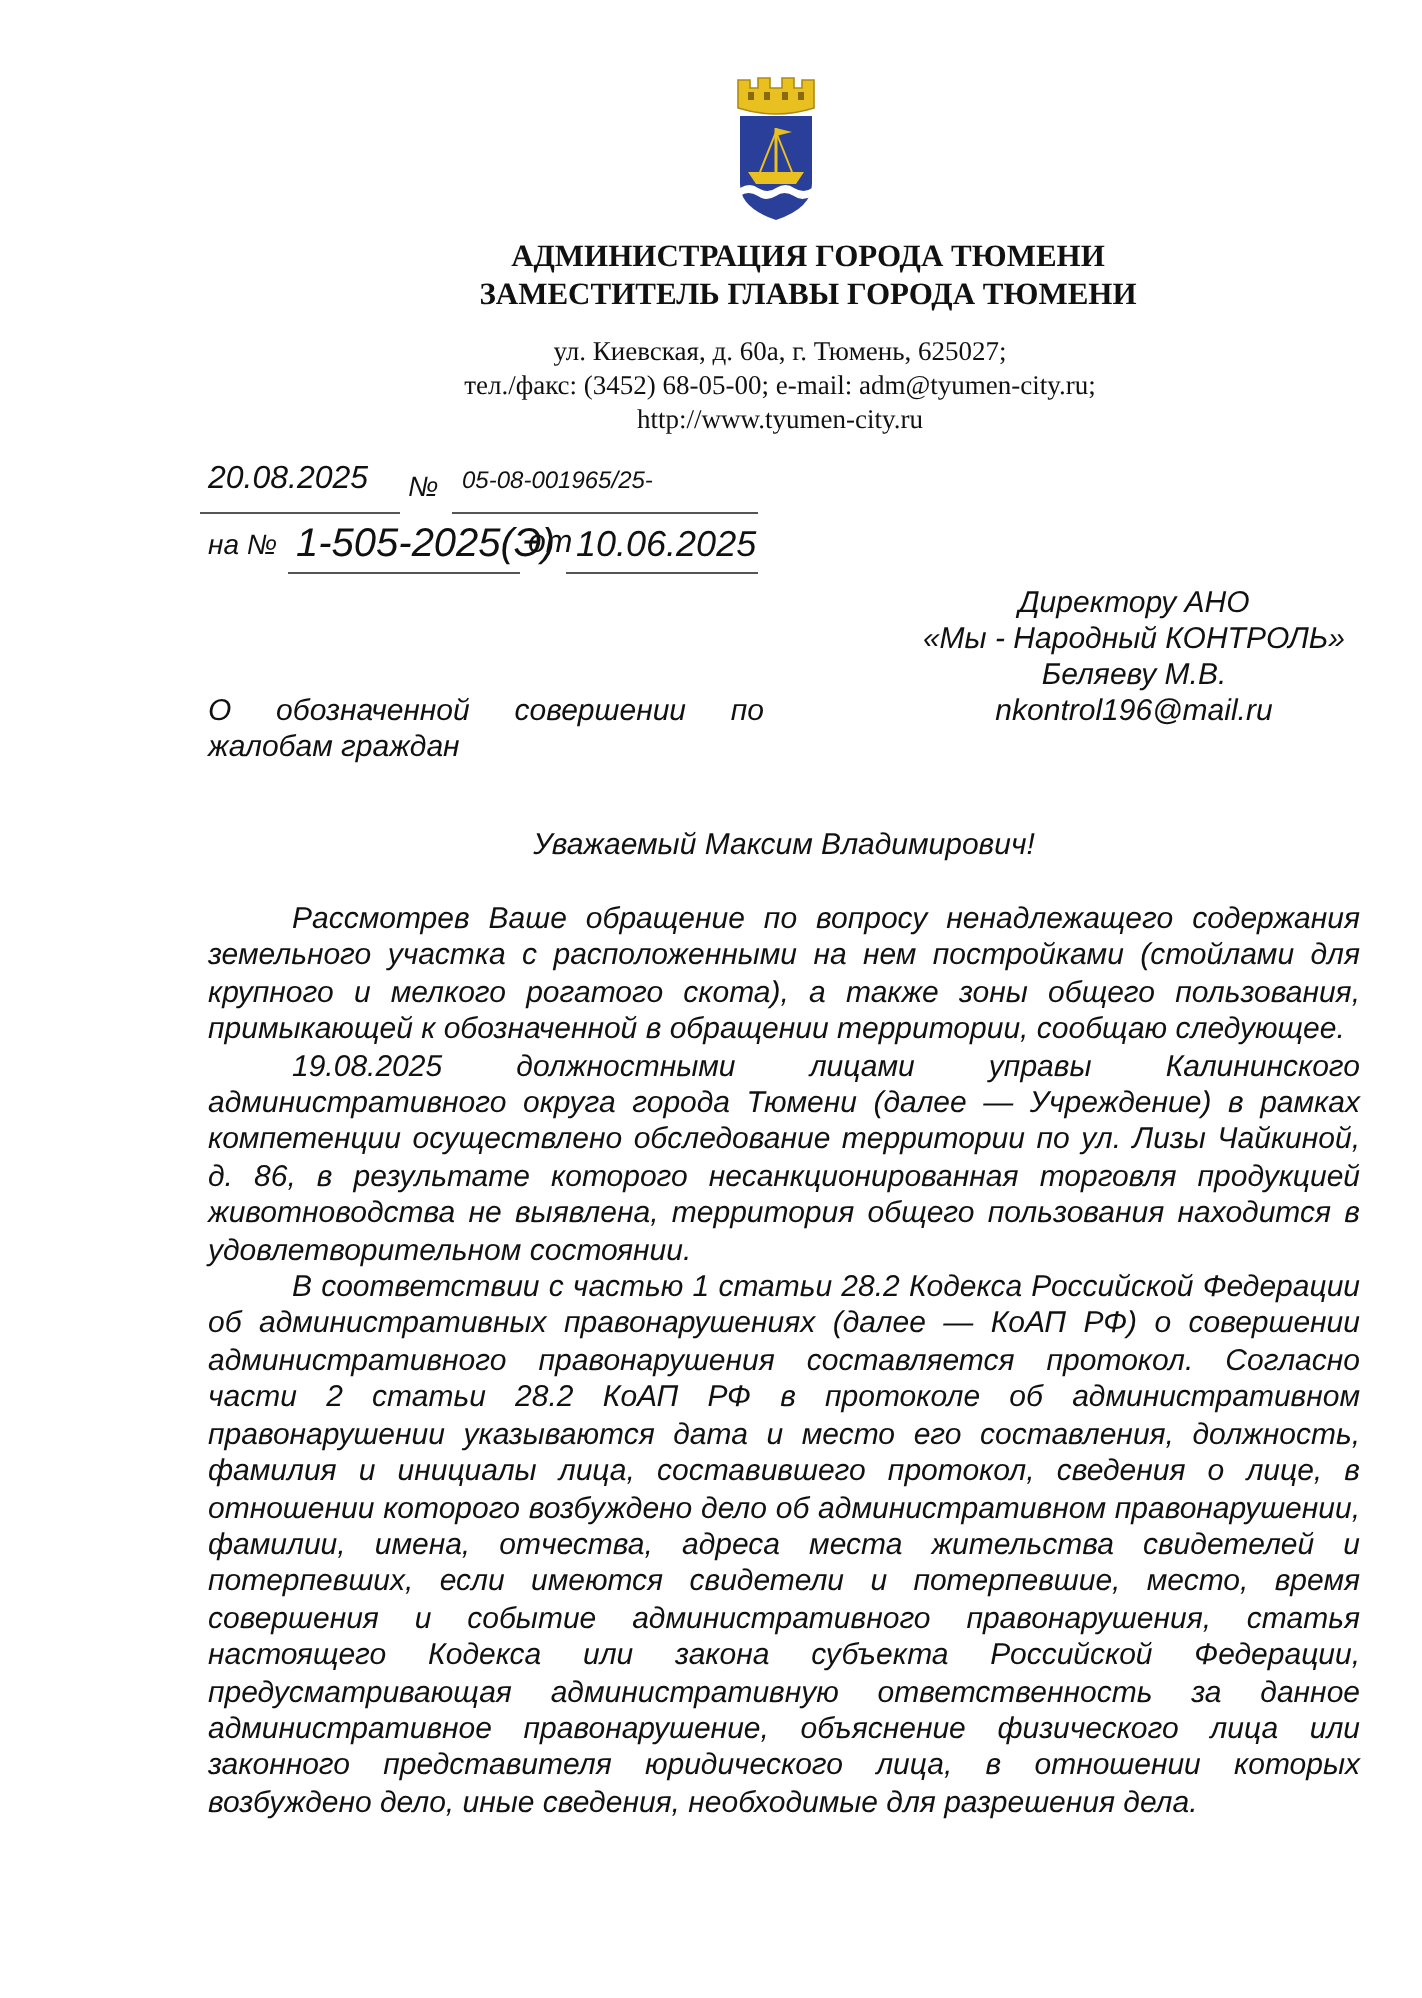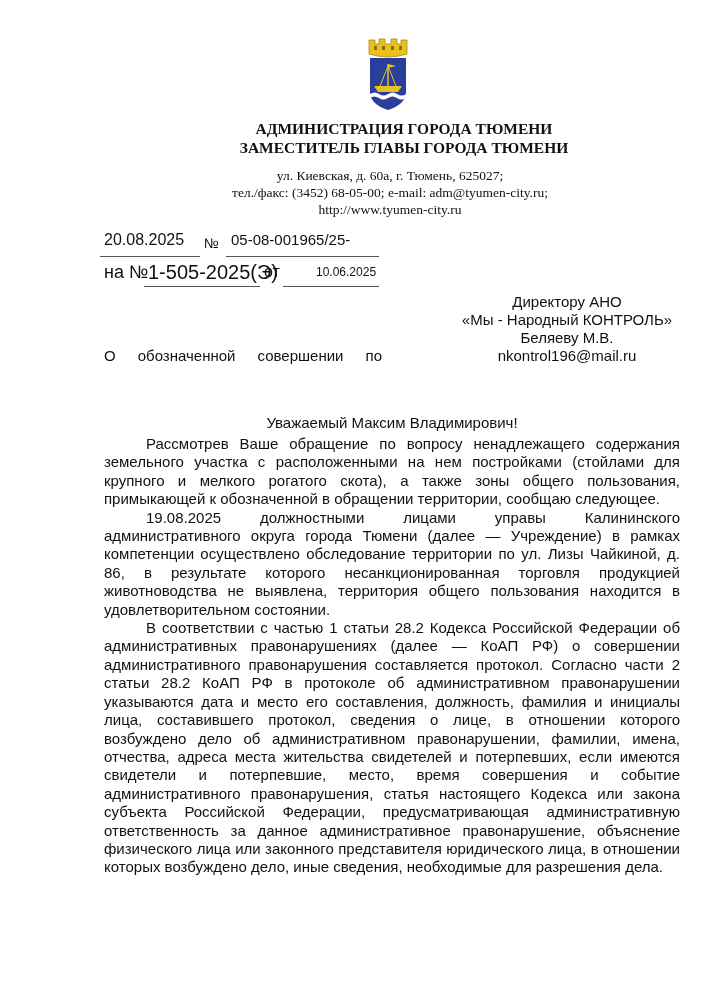--- a/index.html
+++ b/index.html
@@ -1,40 +1,40 @@
 <!DOCTYPE html>
 <html><head>
   <meta charset="utf-8">
   <style>
     html, body { margin: 0; padding: 0; background: #ffffff; }
     body { width: 711px; height: 999px; position: relative; overflow: hidden; color: #111; }
     .abs { position: absolute; }
     .serif { font-family: "Liberation Serif", serif; }
-    .sans { font-family: "Liberation Sans", sans-serif; }
+    .sans { font-family: "Liberation Sans", sans-serif; font-style: italic; }
 
     #crest { left: 366px; top: 36px; width: 44px; height: 76px; }
 
     .head-title { left: 0; width: 808px; text-align: center; font-weight: bold; font-size: 15.5px; line-height: 19px; }
     #head1 { top: 119px; }
     #head2 { top: 138px; }
     .head-contact { left: 0; width: 780px; text-align: center; font-size: 13.5px; line-height: 16px; }
     #contact1 { top: 168px; }
     #contact2 { top: 185px; }
     #contact3 { top: 202px; }
 
-    .reg { font-size: 15px; line-height: 18px; white-space: nowrap; }
+    .reg { font-size: 12px; line-height: 18px; white-space: nowrap; }
     .rule { height: 0; border-top: 1px solid #555; }
 
     #recipient { left: 400px; width: 334px; text-align: center; font-size: 15px; line-height: 18px; top: 293px; }
     #subject { left: 104px; top: 347px; width: 278px; font-size: 15px; line-height: 18px; text-align: justify; }
     #subject .l1 { display: flex; justify-content: space-between; }
 
     #greeting { left: 104px; width: 576px; text-align: center; font-size: 15px; line-height: 18px; top: 414px; }
 
-    #body { left: 104px; top: 435px; width: 576px; font-size: 15px; line-height: 18.4px; }
+    #body { left: 104px; top: 451px; width: 576px; font-size: 15px; line-height: 18.4px; }
     #body p { margin: 0; text-align: justify; text-indent: 42px; }
   </style>
 </head>
 <body>
 
 <div id="crest" class="abs">
   <svg width="44" height="76" viewBox="0 0 44 76">
 
     <path d="M3 4 h6 v4 h4 v-5 h6 v5 h6 v-5 h6 v5 h4 v-4 h6 v14 q-19 6 -38 0 z" fill="#e8c020" stroke="#b08a10" stroke-width="0.8"></path>
     <rect x="8" y="10" width="3" height="4" fill="#8a6a10"></rect>
@@ -59,41 +59,42 @@
 <div id="contact1" class="abs serif head-contact">ул. Киевская, д. 60а, г. Тюмень, 625027;</div>
 <div id="contact2" class="abs serif head-contact">тел./факс: (3452) 68-05-00; e-mail: adm@tyumen-city.ru;</div>
 <div id="contact3" class="abs serif head-contact">http://www.tyumen-city.ru</div>
 
 <div class="abs sans reg" style="left:104px; top:231px; font-size:16px;">20.08.2025</div>
 <div class="abs rule" style="left:100px; top:256px; width:100px;"></div>
 <div class="abs sans reg" style="left:204px; top:234px; font-size:14px;">№</div>
 <div class="abs sans reg" style="left:231px; top:231px;">05-08-001965/25-</div>
 <div class="abs rule" style="left:226px; top:256px; width:153px;"></div>
 
-<div class="abs sans reg" style="left:104px; top:263px; font-size:18px;">на №</div>
+<div class="abs sans reg" style="left:104px; top:263px; font-size:14px;">на №</div>
 <div class="abs sans reg" style="left:148px; top:263px; font-size:20px;">1-505-2025(Э)</div>
 <div class="abs rule" style="left:144px; top:286px; width:116px;"></div>
 <div class="abs sans reg" style="left:264px; top:263px; font-size:16px;">от</div>
-<div class="abs sans reg" style="left:288px; top:263px; font-size:12px;margin-left:28px;">10.06.2025</div>
+<div class="abs sans reg" style="left:288px; top:263px; font-size:18px;">10.06.2025</div>
 <div class="abs rule" style="left:283px; top:286px; width:96px;"></div>
 
 <div id="recipient" class="abs sans">
   <div>Директору АНО</div>
   <div>«Мы - Народный КОНТРОЛЬ»</div>
   <div>Беляеву М.В.</div>
   <div>nkontrol196@mail.ru</div>
 </div>
 
 <div id="subject" class="abs sans">
   <div class="l1">
     <span>О</span>
     <span>обозначенной</span>
     <span>совершении</span>
     <span>по</span>
   </div>
+  <div>жалобам граждан</div>
 </div>
 
 <div id="greeting" class="abs sans">Уважаемый Максим Владимирович!</div>
 
 <div id="body" class="abs sans">
   <p>Рассмотрев Ваше обращение по вопросу ненадлежащего содержания земельного участка с расположенными на нем постройками (стойлами для крупного и мелкого рогатого скота), а также зоны общего пользования, примыкающей к обозначенной в обращении территории, сообщаю следующее.</p>
   <p>19.08.2025 должностными лицами управы Калининского административного округа города Тюмени (далее — Учреждение) в рамках компетенции осуществлено обследование территории по ул. Лизы Чайкиной, д. 86, в результате которого несанкционированная торговля продукцией животноводства не выявлена, территория общего пользования находится в удовлетворительном состоянии.</p>
   <p>В соответствии с частью 1 статьи 28.2 Кодекса Российской Федерации об административных правонарушениях (далее — КоАП РФ) о совершении административного правонарушения составляется протокол. Согласно части 2 статьи 28.2 КоАП РФ в протоколе об административном правонарушении указываются дата и место его составления, должность, фамилия и инициалы лица, составившего протокол, сведения о лице, в отношении которого возбуждено дело об административном правонарушении, фамилии, имена, отчества, адреса места жительства свидетелей и потерпевших, если имеются свидетели и потерпевшие, место, время совершения и событие административного правонарушения, статья настоящего Кодекса или закона субъекта Российской Федерации, предусматривающая административную ответственность за данное административное правонарушение, объяснение физического лица или законного представителя юридического лица, в отношении которых возбуждено дело, иные сведения, необходимые для разрешения дела.</p>
 </div>
 

